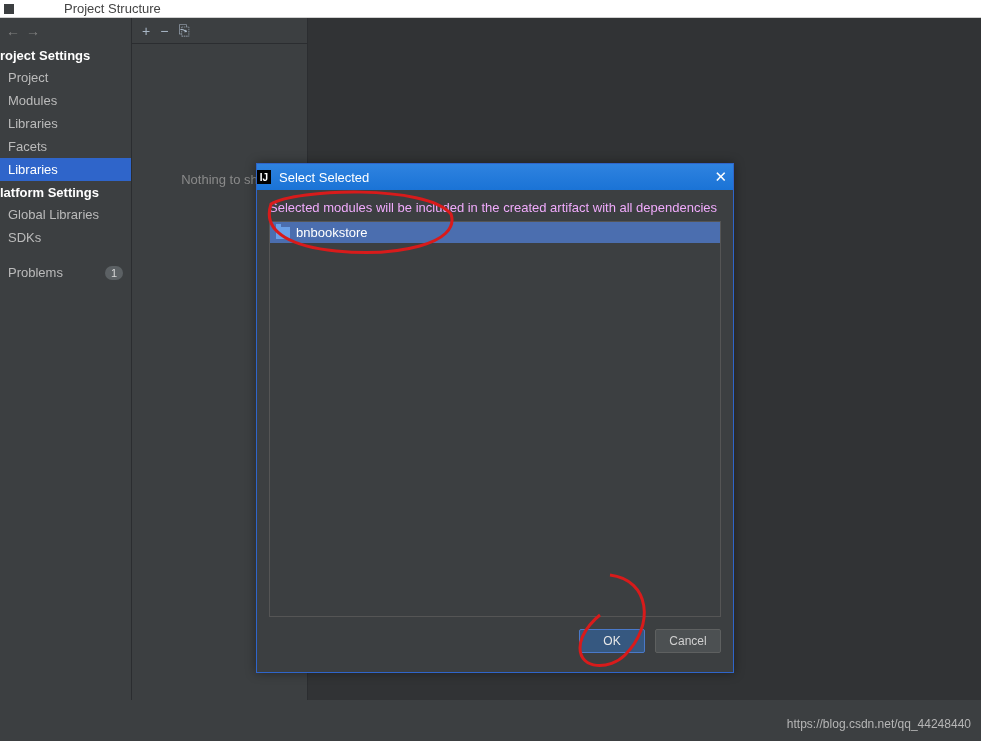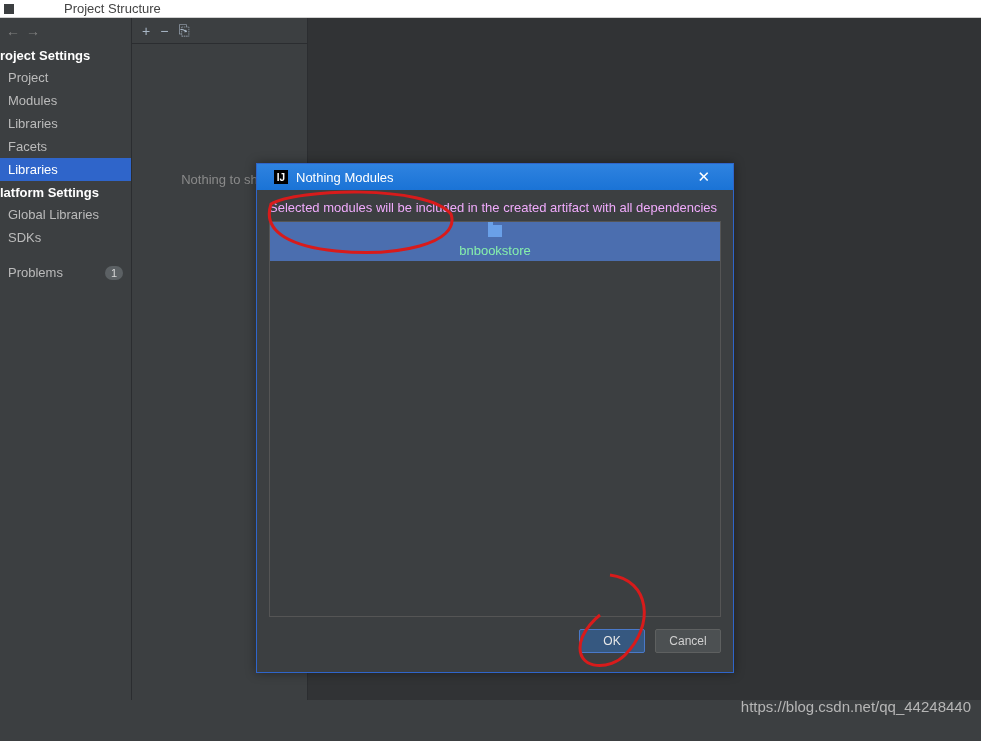--- a/index.html
+++ b/index.html
@@ -23,36 +23,36 @@
   .midpanel { position:absolute; left:132px; top:18px; width:176px; height:682px; background:#3c3f41; border-right:1px solid #2b2d30; }
   .midtb { height:26px; display:flex; align-items:center; gap:10px; padding:0 10px; border-bottom:1px solid #2b2d30; }
   .midtb span { color:#a9b7c6; font-size:14px; }
   .midcontent { display:flex; align-items:center; justify-content:center; height:270px; color:#8a8a8a; }
 
   
   .detail { position:absolute; left:308px; top:18px; right:0; height:682px; background:#313335; }
 
   
   .dialog { position:absolute; left:256px; top:163px; width:478px; height:510px; background:#3c3f41; border:1px solid #2f65ca; box-shadow:0 0 10px rgba(0,0,0,0.4); }
-  .dlg-titlebar { height:26px; background:#1e88e5; background:linear-gradient(#2f83e0,#1a73d6); display:flex; align-items:center; padding:0 17px; color:#fff; font-size:13px; }
+  .dlg-titlebar { height:26px; background:#1e88e5; background:linear-gradient(#2f83e0,#1a73d6); display:flex; align-items:center; padding:0 0; color:#fff; font-size:13px; }
   .dlg-titlebar .dlg-icon { width:14px; height:14px; background:#000; margin-right:8px; display:flex; align-items:center; justify-content:center; color:#fff; font-size:10px; font-weight:bold; }
   .dlg-titlebar .dlg-close { margin-left:auto; font-size:15px; cursor:pointer; padding:0 6px; }
   .dlg-body { padding:10px 12px 0 12px; }
   .dlg-info { color:#f0abfc; font-size:13px; margin-bottom:6px; }
   .listbox { border:1px solid #555; height:396px; background:#3c3f41; overflow:auto; }
   .listitem { display:flex; align-items:center; gap:6px; padding:3px 6px; color:#bbbbbb; cursor:pointer; }
-  .listitem.selected { background:#4b6eaf; color:#86efac;flex-direction:column; }
+  .listitem.selected { background:#4b6eaf; color:#ffffff; }
   .mod-icon { width:14px; height:12px; background:#6aa0e8; position:relative; }
   .mod-icon::before { content:''; position:absolute; left:0; top:-3px; width:5px; height:3px; background:#6aa0e8; }
   .dlg-buttons { display:flex; gap:10px; justify-content:flex-end; padding:12px; }
   .btn { min-width:66px; height:24px; border:1px solid #5e6060; background:#4c5052; color:#d0d0d0; font-size:12px; cursor:pointer; border-radius:2px; }
   .btn.primary { border:1px solid #4a79c9; background:#365880; color:#e8e8e8;text-align:center; }
 
   
-  .wm { position:absolute; right:10px; bottom:26px; color:#b6b6b6; font-size:15px; }
+  .wm { position:absolute; right:10px; bottom:10px; color:#b6b6b6; font-size:12px; }
 
   
   .scribble { position:absolute; pointer-events:none; }
 </style>
 </head>
 <body>
 
 <div class="titlebar">
   <div class="sq"></div>
   <span>Project Structure</span>
@@ -88,21 +88,21 @@
     <span>⎘</span>
   </div>
   <div class="midcontent">Nothing to sh</div>
 </div>
 
 <div class="detail"></div>
 
 <div class="dialog">
   <div class="dlg-titlebar">
     <div class="dlg-icon">IJ</div>
-    <span>Nothing Modules</span>
+    <span>Select Selected</span>
     <span class="dlg-close">✕</span>
   </div>
   <div class="dlg-body">
     <div class="dlg-info">Selected modules will be included in the created artifact with all dependencies</div>
     <div class="listbox">
       <div class="listitem selected">
         <div class="mod-icon"></div>
         <span>bnbookstore</span>
       </div>
     </div>

